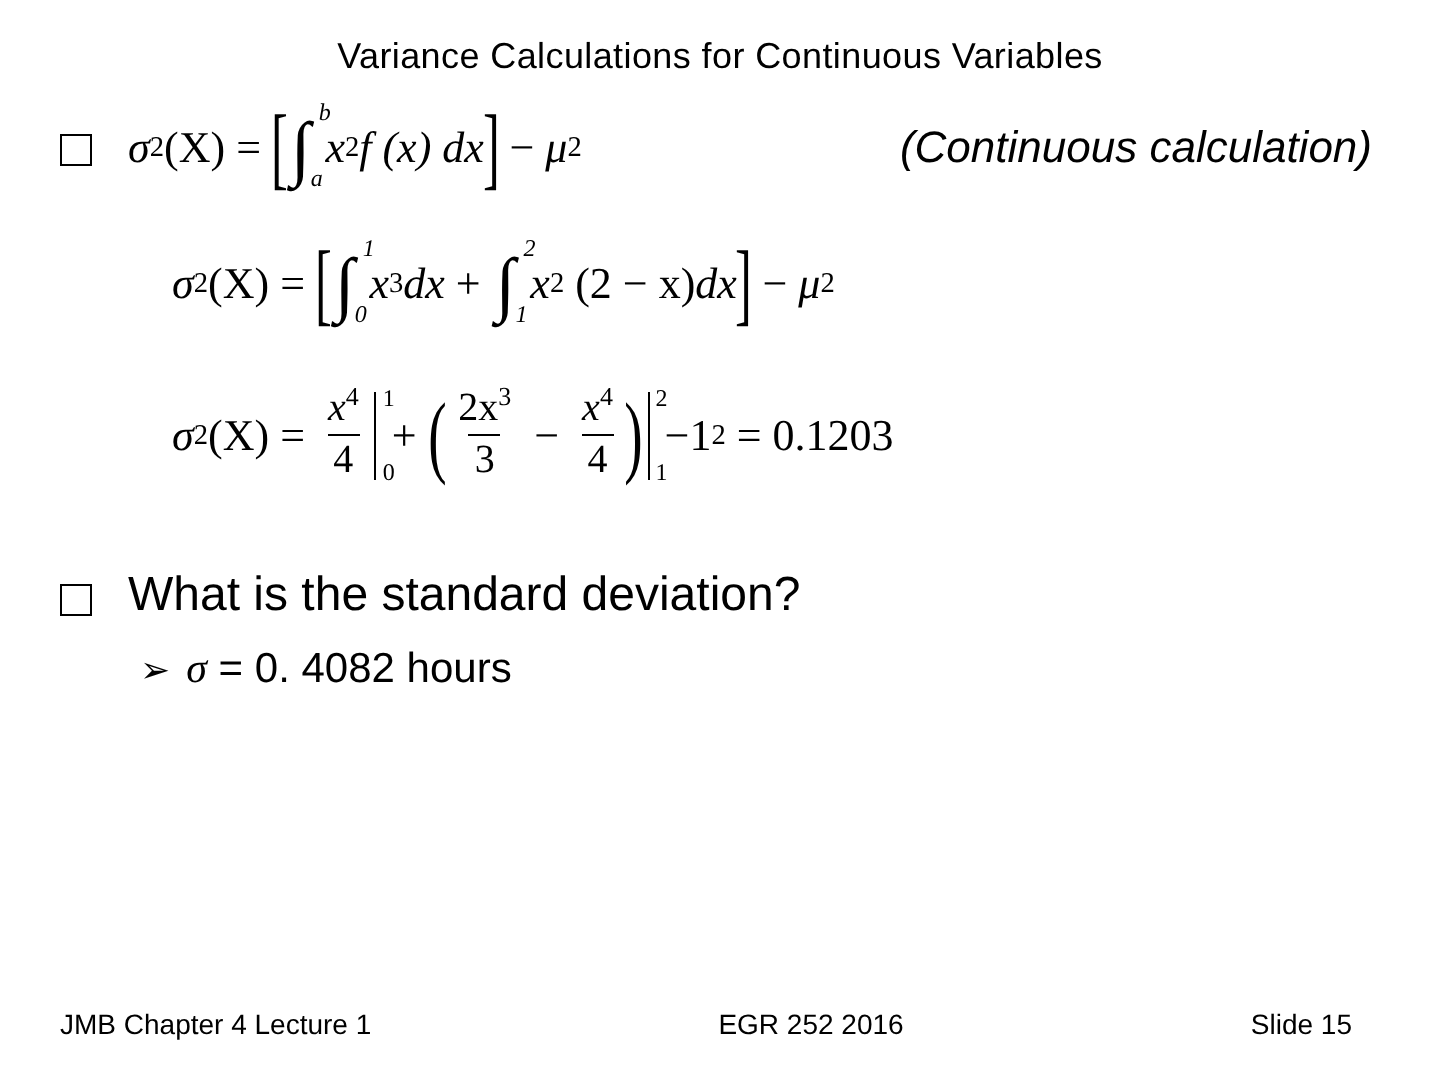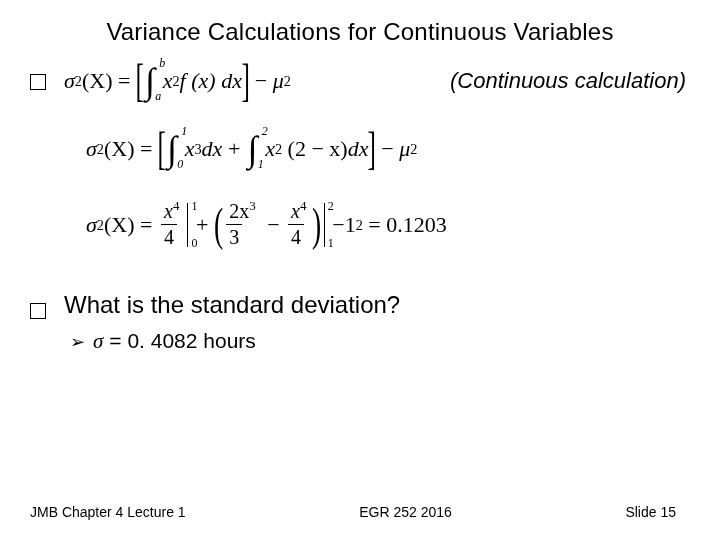--- a/index.html
+++ b/index.html
@@ -14,21 +14,21 @@
     box-sizing: border-box;
   }
   .slide {
     width: 720px;
     height: 540px;
     position: relative;
     padding: 18px 30px 0 30px;
     box-sizing: border-box;
   }
   .title {
-    font-size: 24px;
+    font-size: 18px;
     font-weight: 400;
     text-align: center;
     margin: 0 0 14px 0;
     letter-spacing: 0.2px;
   }
   .row1 {
     display: flex;
     align-items: center;
     margin-bottom: 26px;
   }
@@ -88,21 +88,21 @@
     margin-left: 56px;
     margin-bottom: 30px;
   }
   .eq3-wrap {
     margin-left: 56px;
     margin-bottom: 42px;
   }
   .frac {
     display: inline-flex;
     flex-direction: column;
-    align-items: flex-start;
+    align-items: center;
     vertical-align: middle;
     font-size: 20px;
     margin: 0 3px;
   }
   .frac .num { padding: 0 3px 1px 3px; }
   .frac .den { border-top: 1px solid #000; padding: 1px 3px 0 3px; }
   .evalbar {
     display: inline-block;
     border-left: 1.4px solid #000;
     height: 44px;
@@ -117,21 +117,21 @@
     font-size: 12px;
   }
   .evalbar .e-bot {
     position: absolute;
     bottom: -4px;
     left: 3px;
     font-size: 12px;
   }
   .q-line {
     display: flex;
-    align-items: flex-end;
+    align-items: center;
     font-size: 24px;
     margin-bottom: 10px;
   }
   .q-line .bullet-box { margin-top: 4px; }
   .sub-line {
     display: flex;
     align-items: baseline;
     font-size: 21px;
     margin-left: 40px;
   }

